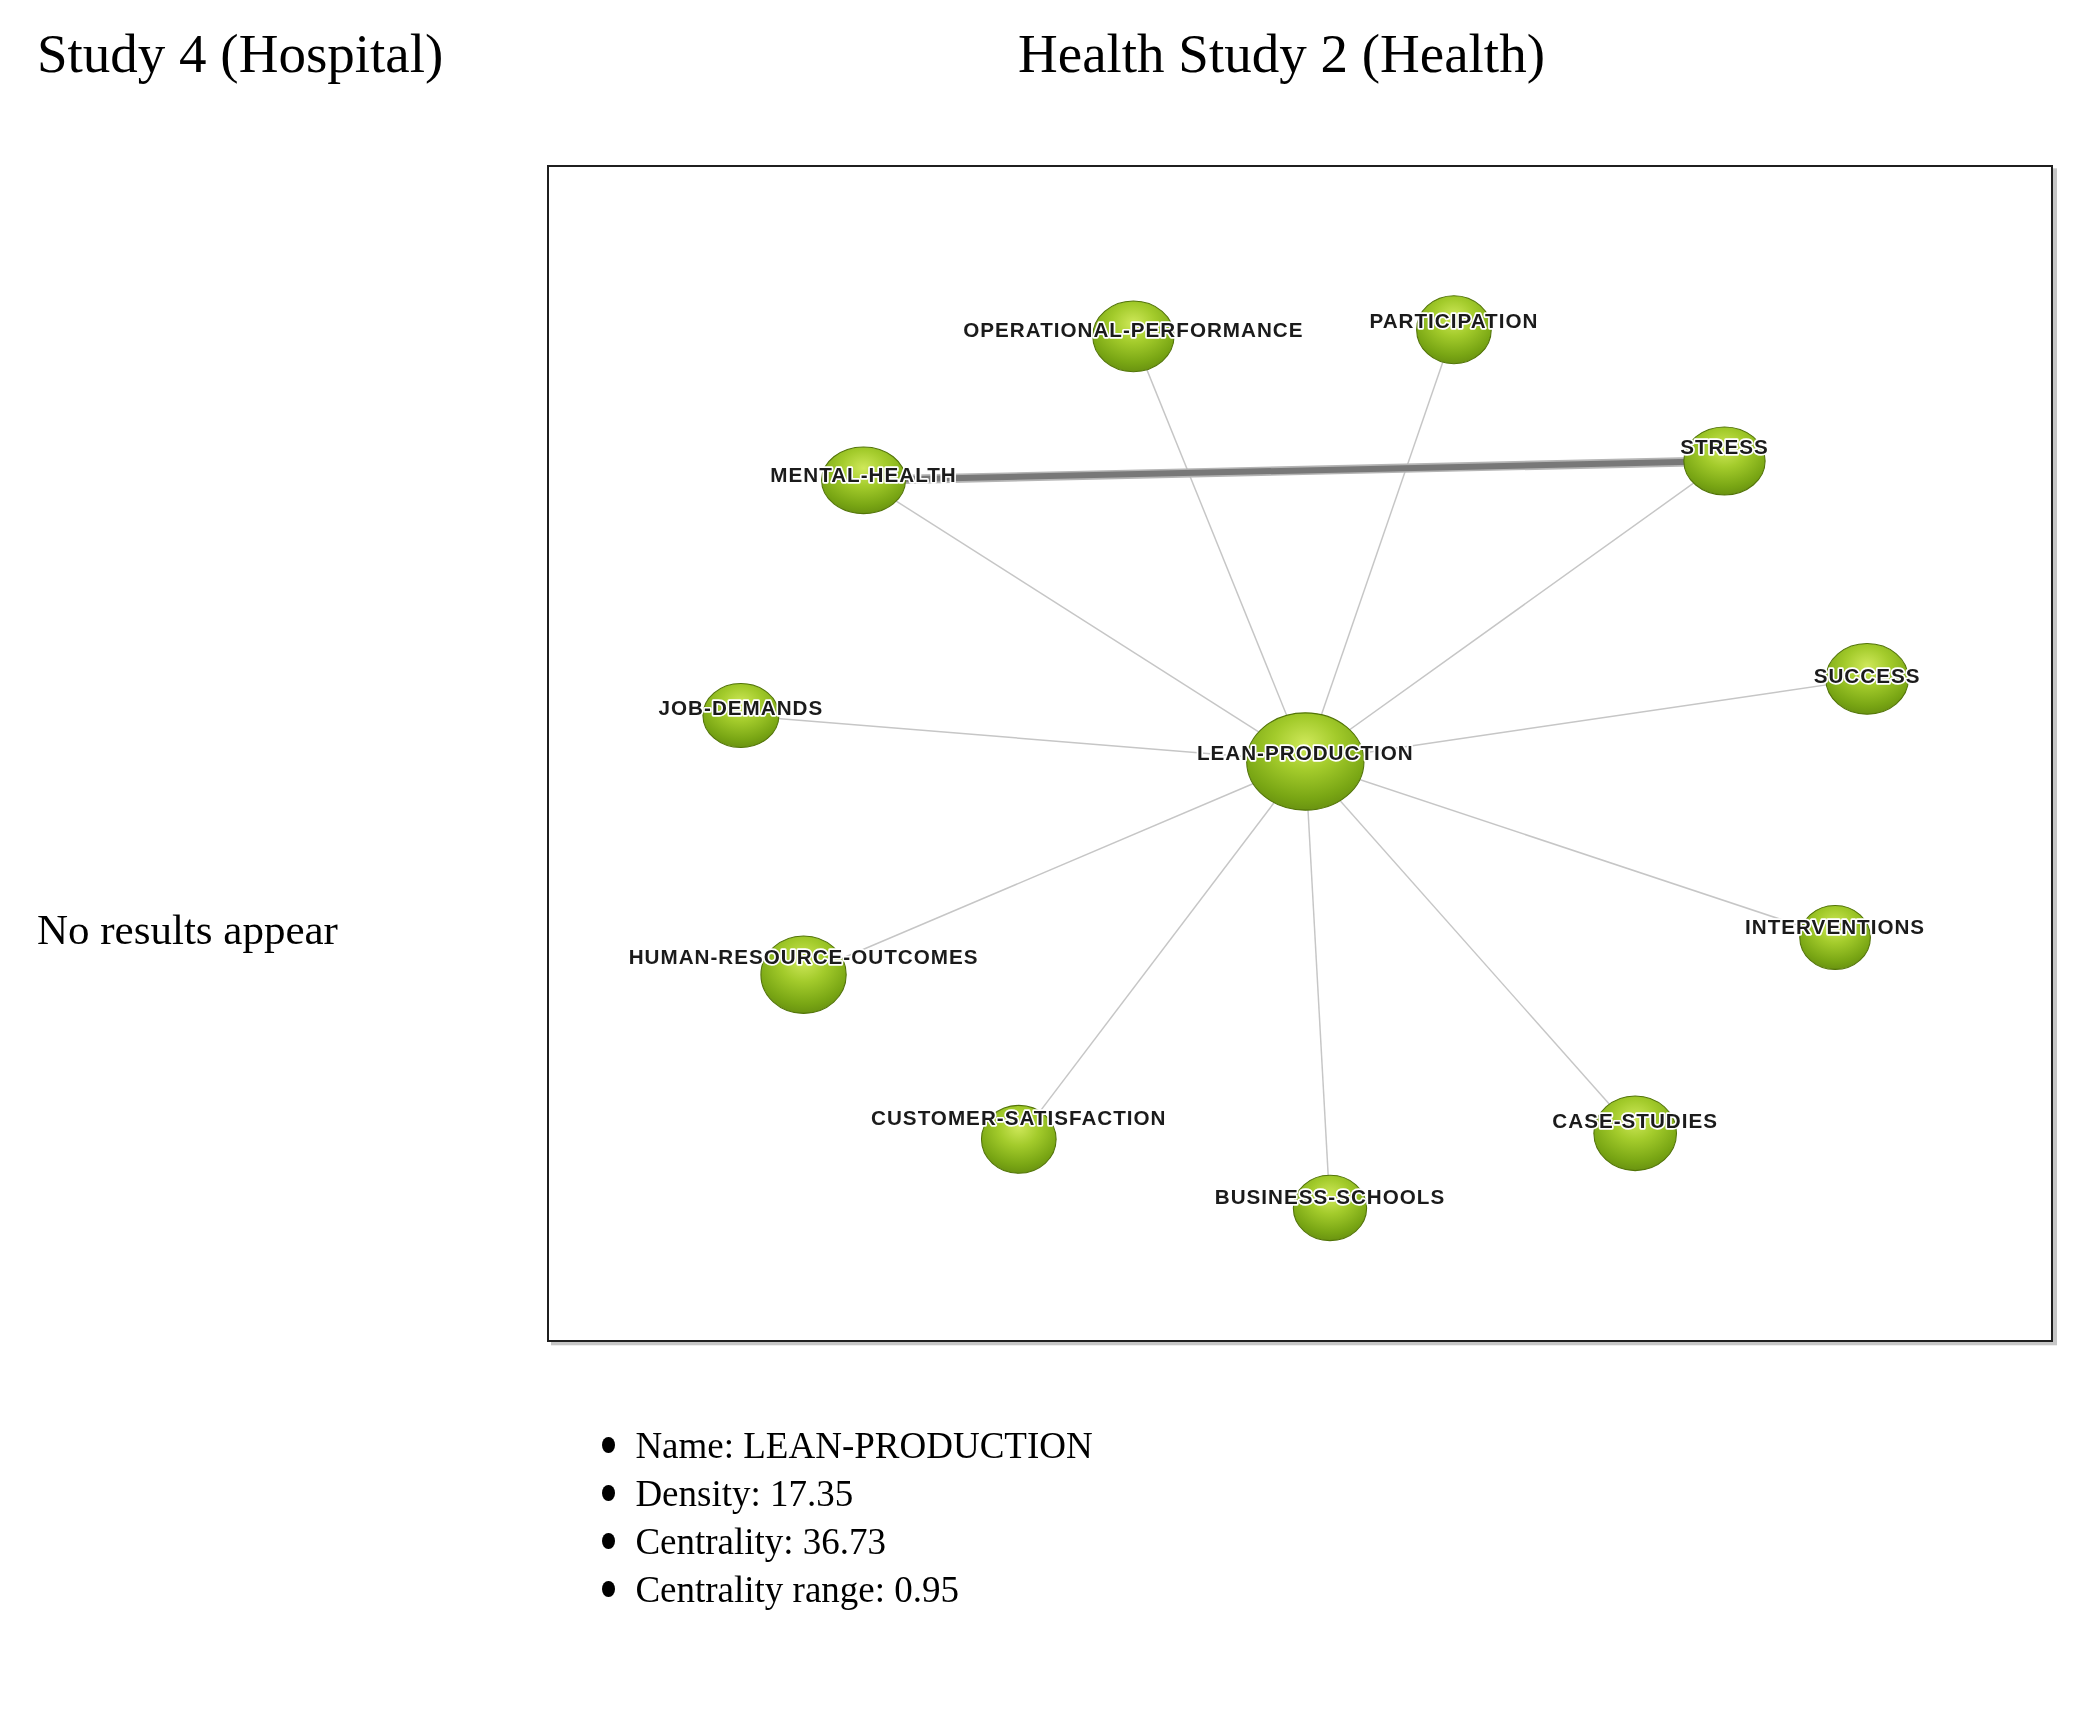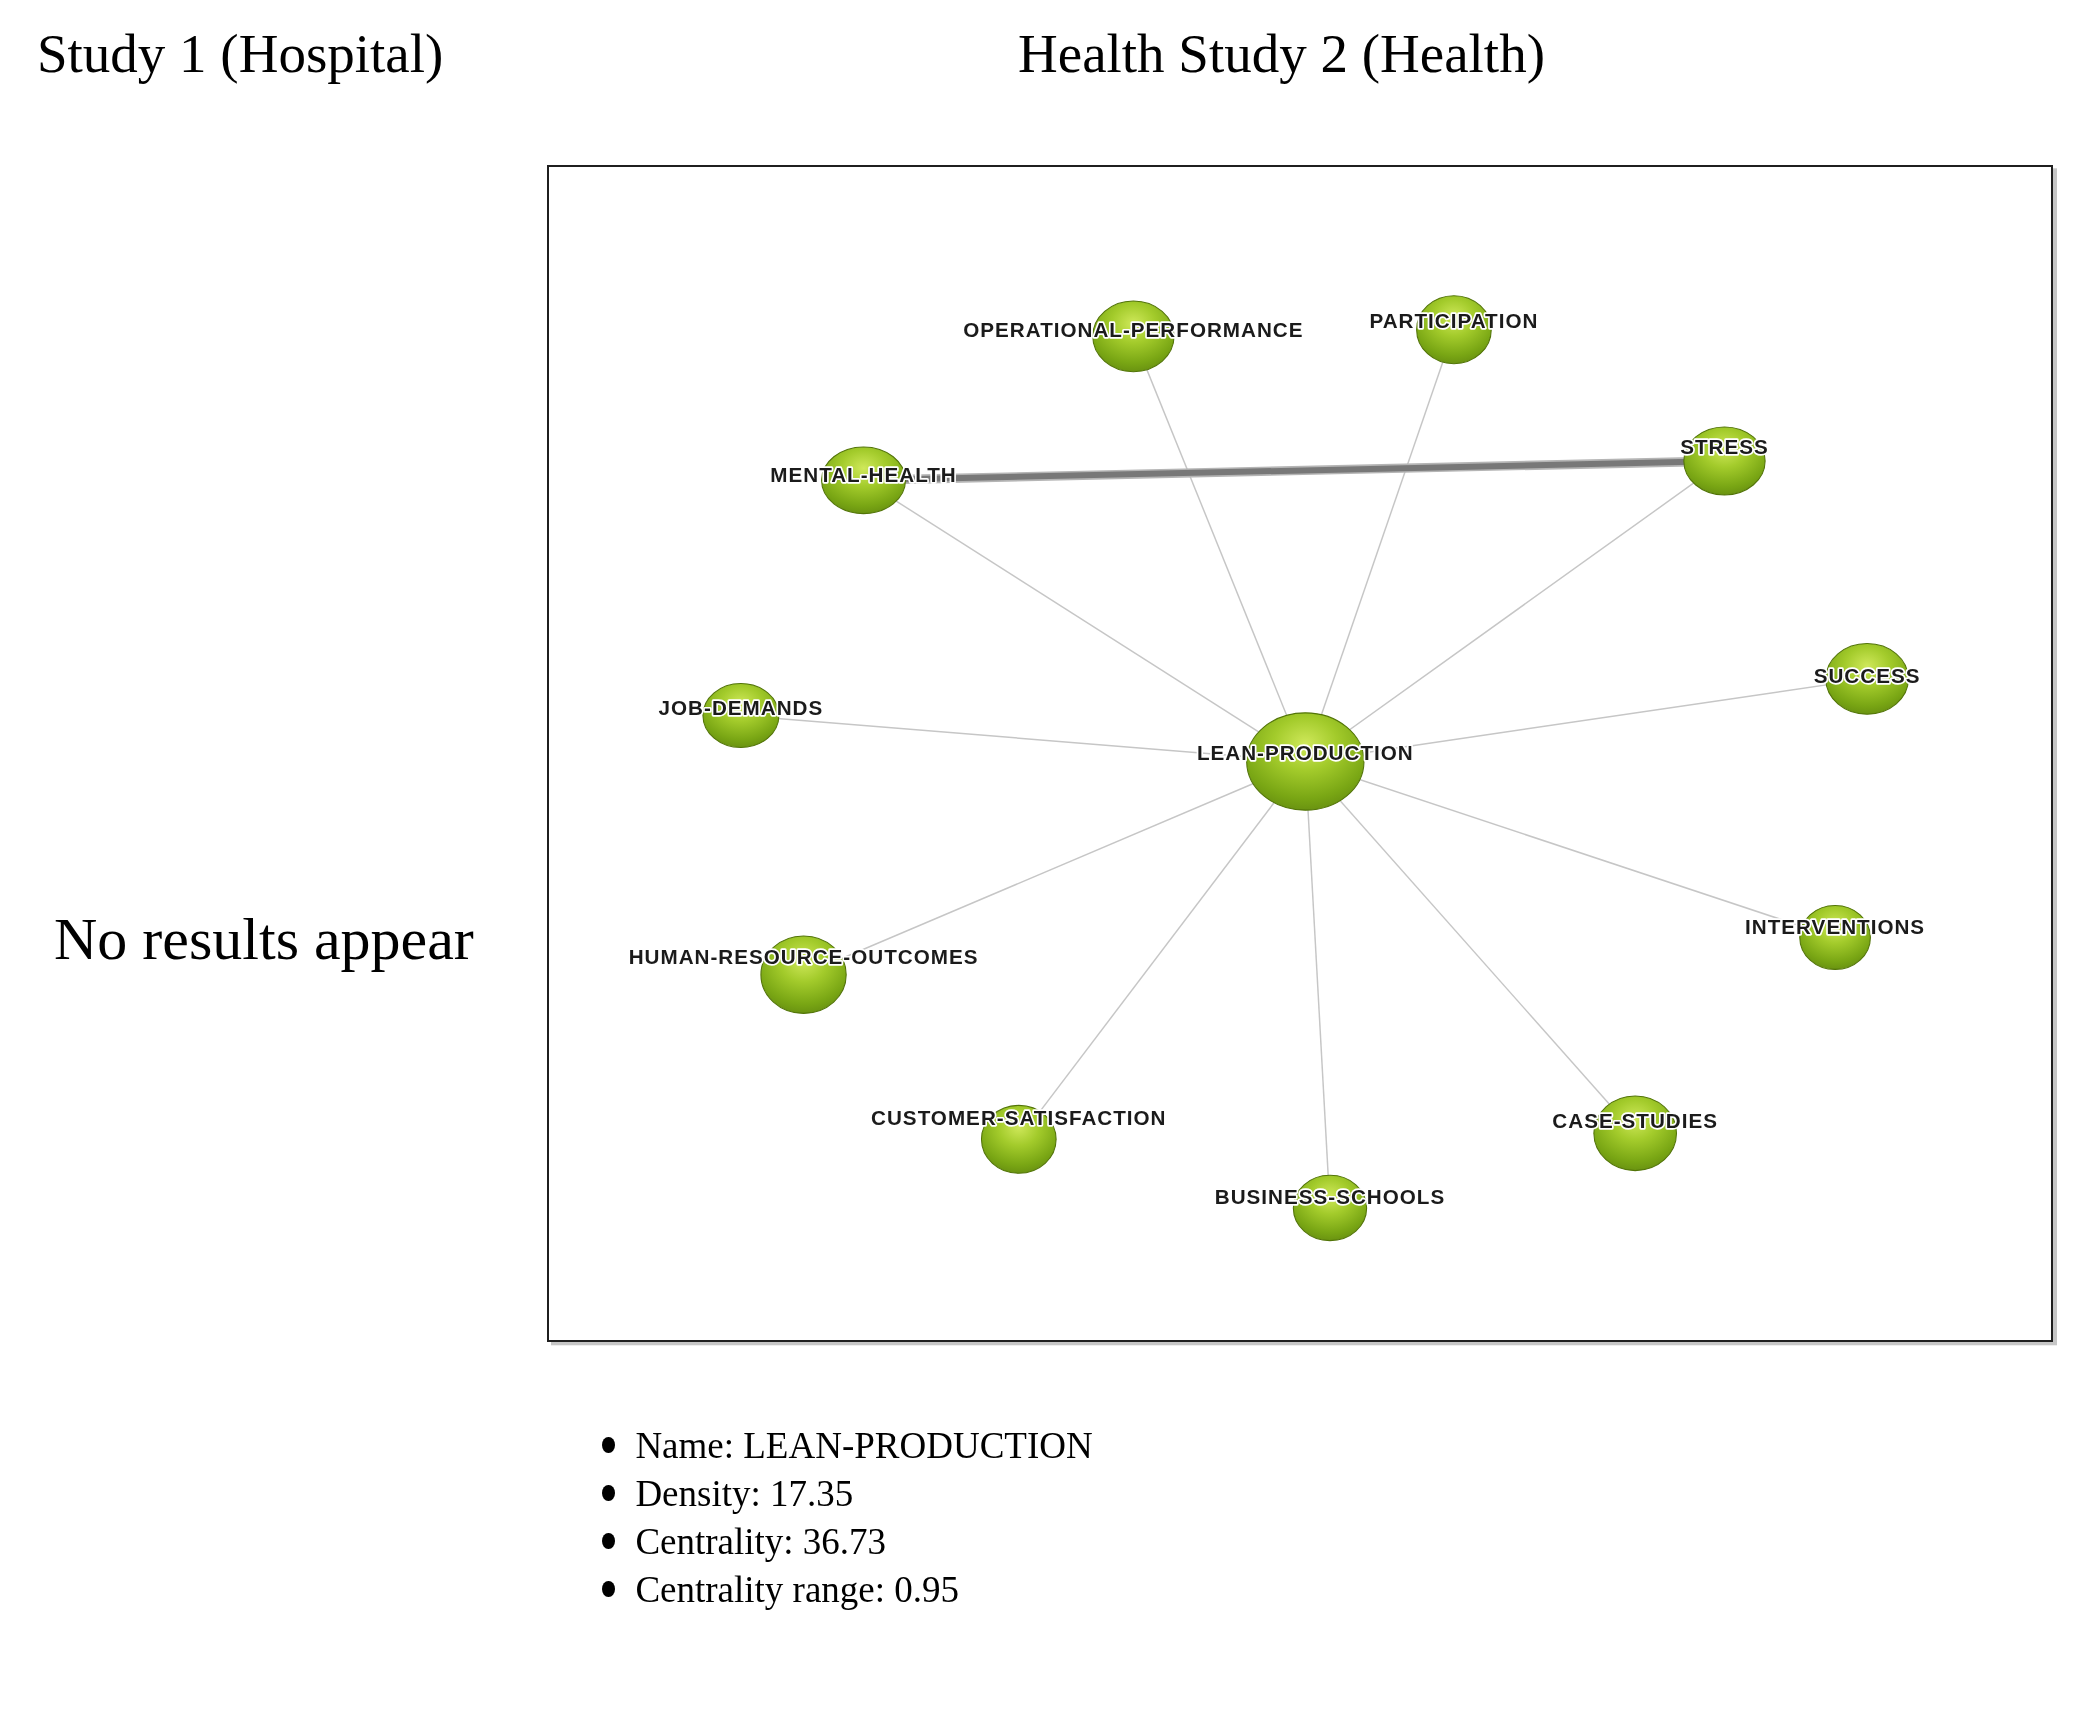--- a/index.html
+++ b/index.html
@@ -19,23 +19,23 @@
     position: absolute;
     font-size: 55px;
     line-height: 1.1;
     font-weight: 400;
     white-space: nowrap;
   }
   #study1-title { left: 37px;  top: 24px; }
   #study2-title { left: 1018px; top: 24px; }
   #study1-status {
     position: absolute;
-    left: 54px;
+    left: 37px;
     top: 905px;
-    font-size: 60px;
+    font-size: 43px;
     white-space: nowrap;
   }
   #network-box {
     position: absolute;
     left: 547px;
     top: 165px;
     width: 1502px;
     height: 1173px;
     border: 2px solid #1f1f1f;
     background: #ffffff;
@@ -73,21 +73,21 @@
     width: 12.7px;
     height: 16px;
     margin: 13.3px 20.7px 0 0;
     background: #000;
     border-radius: 50%;
   }
 </style>
 </head>
 <body>
 
-<div class="panel-title" id="study1-title">Study 1 (Hospital)</div>
+<div class="panel-title" id="study1-title">Study 4 (Hospital)</div>
 
 <div class="panel-title" id="study2-title">Health Study 2 (Health)</div>
 
 <div id="study1-status">No results appear</div>
 
 <div id="network-box">
   <svg id="network-svg" viewBox="0 0 2254 1760">
       <defs>
         <radialGradient id="nodeGrad" cx="50%" cy="32%" r="78%">
           <stop offset="0" stop-color="#cfe85a"></stop>

